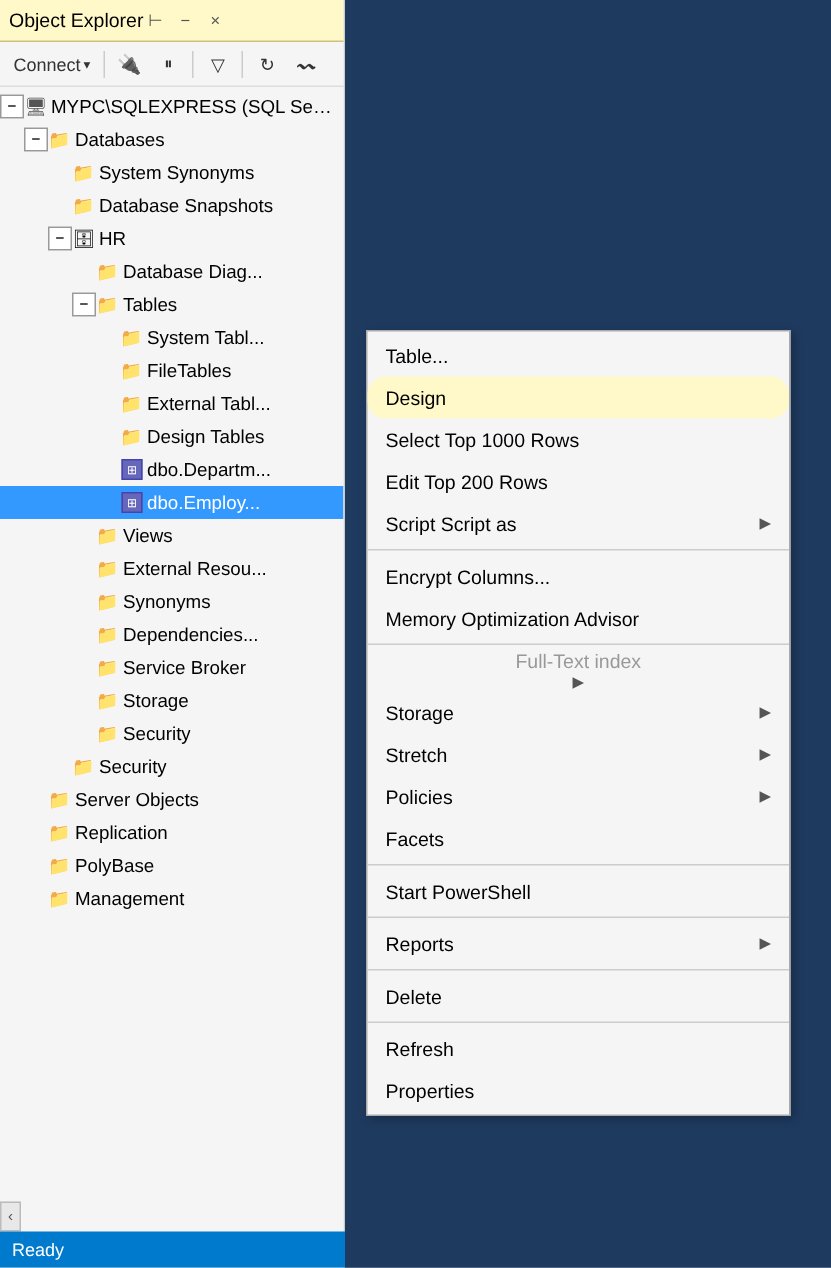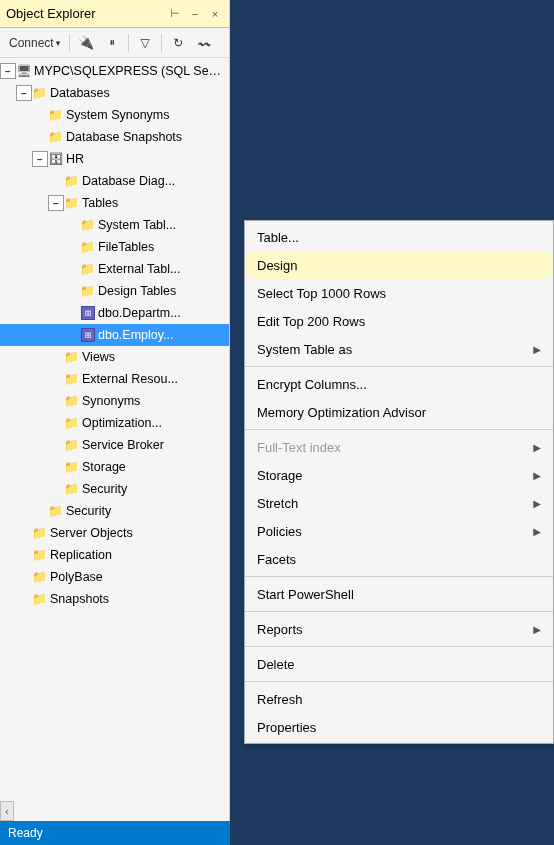--- a/index.html
+++ b/index.html
@@ -23,24 +23,22 @@
       border-right: 1px solid #ccc;
       display: flex;
       flex-direction: column;
     }
 
     .oe-title-bar {
       background: #fff8c8;
       border-bottom: 1px solid #d0c080;
       display: flex;
       align-items: center;
-      justify-content: space-between;
       padding: 8px 6px;
       height: 28px;
-      gap: 24px;
     }
 
     .oe-title-text {
       font-size: 13px;
       font-weight: normal;
       color: #000;
     }
 
     .oe-title-buttons {
       display: flex;
@@ -149,21 +147,21 @@
       align-items: center;
       padding: 0 8px;
       font-size: 12px;
     }
 
     
     .context-menu {
       position: absolute;
       top: 220px;
       left: 244px;
-      width: 310px;
+      width: 283px;
       background: #f5f5f5;
       border: 1px solid #aaa;
       box-shadow: 2px 2px 6px rgba(0,0,0,0.25);
       z-index: 100;
       padding: 2px 0;
     }
 
     .ctx-item {
       display: flex;
       align-items: center;
@@ -176,20 +174,21 @@
     }
 
     .ctx-item.highlighted {
       background: #fff8c8;
       border-radius: 12px;
     }
 
     .ctx-item.disabled {
       color: #999;
       cursor: default;
+      flex-direction: column;
     }
 
     .ctx-separator {
       height: 1px;
       background: #ccc;
       margin: 3px 0;
     }
 
     .ctx-arrow {
       font-size: 10px;
@@ -420,21 +419,21 @@
           <span style="font-size:12px; color:#dcb45a;">📁</span>
         </span>
         <span class="item-label">Synonyms</span>
       </div>
       <div class="tree-item">
         <span class="indent" style="width: 48px;"></span>
         <span style="width: 16px; height: 16px; display: inline-flex; align-items: center; justify-content: center; font-size: 9px; color: rgb(85, 85, 85); flex-shrink: 0; cursor: default; border: none; background: transparent;"></span>
         <span class="item-icon">
           <span style="font-size:12px; color:#dcb45a;">📁</span>
         </span>
-        <span class="item-label">Optimization...</span>
+        <span class="item-label">Dependencies...</span>
       </div>
       <div class="tree-item">
         <span class="indent" style="width: 48px;"></span>
         <span style="width: 16px; height: 16px; display: inline-flex; align-items: center; justify-content: center; font-size: 9px; color: rgb(85, 85, 85); flex-shrink: 0; cursor: default; border: none; background: transparent;"></span>
         <span class="item-icon">
           <span style="font-size:12px; color:#dcb45a;">📁</span>
         </span>
         <span class="item-label">Service Broker</span>
       </div>
       <div class="tree-item">
@@ -484,21 +483,21 @@
           <span style="font-size:12px; color:#dcb45a;">📁</span>
         </span>
         <span class="item-label">PolyBase</span>
       </div>
       <div class="tree-item">
         <span class="indent" style="width: 16px;"></span>
         <span style="width: 16px; height: 16px; display: inline-flex; align-items: center; justify-content: center; font-size: 9px; color: rgb(85, 85, 85); flex-shrink: 0; cursor: default; border: none; background: transparent;"></span>
         <span class="item-icon">
           <span style="font-size:12px; color:#dcb45a;">📁</span>
         </span>
-        <span class="item-label">Snapshots</span>
+        <span class="item-label">Management</span>
       </div>
     </div>
 
   <div class="h-scroll-area">
     <div class="h-scroll-thumb"></div>
   </div>
 
   <div class="collapse-btn">‹</div>
 
   <div class="status-bar">
@@ -513,21 +512,21 @@
     <div class="ctx-item highlighted">
       <span>Design</span>
     </div>
     <div class="ctx-item">
       <span>Select Top 1000 Rows</span>
     </div>
     <div class="ctx-item">
       <span>Edit Top 200 Rows</span>
     </div>
     <div class="ctx-item">
-      <span>System Table as</span>
+      <span>Script Script as</span>
       <span class="ctx-arrow">▶</span>
     </div>
     <div class="ctx-separator"></div>
     <div class="ctx-item">
       <span>Encrypt Columns...</span>
     </div>
     <div class="ctx-item">
       <span>Memory Optimization Advisor</span>
     </div>
     <div class="ctx-separator"></div>

